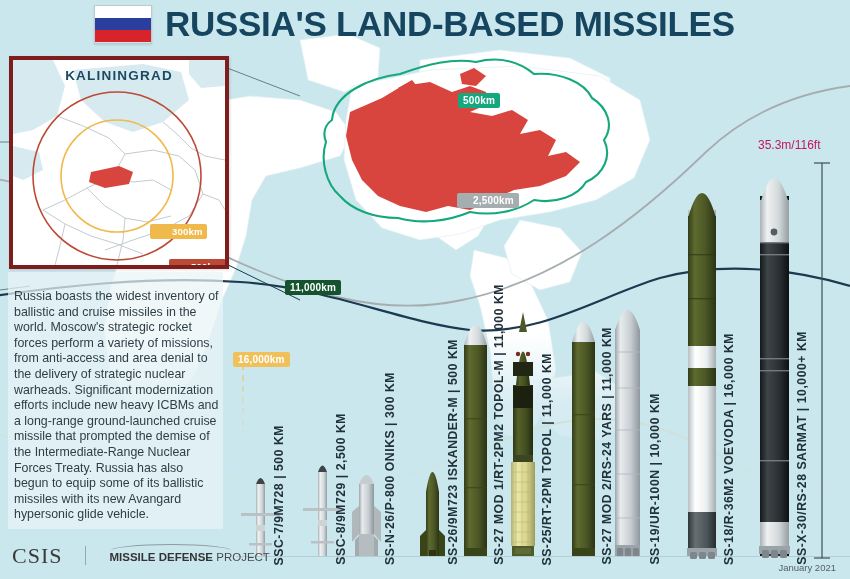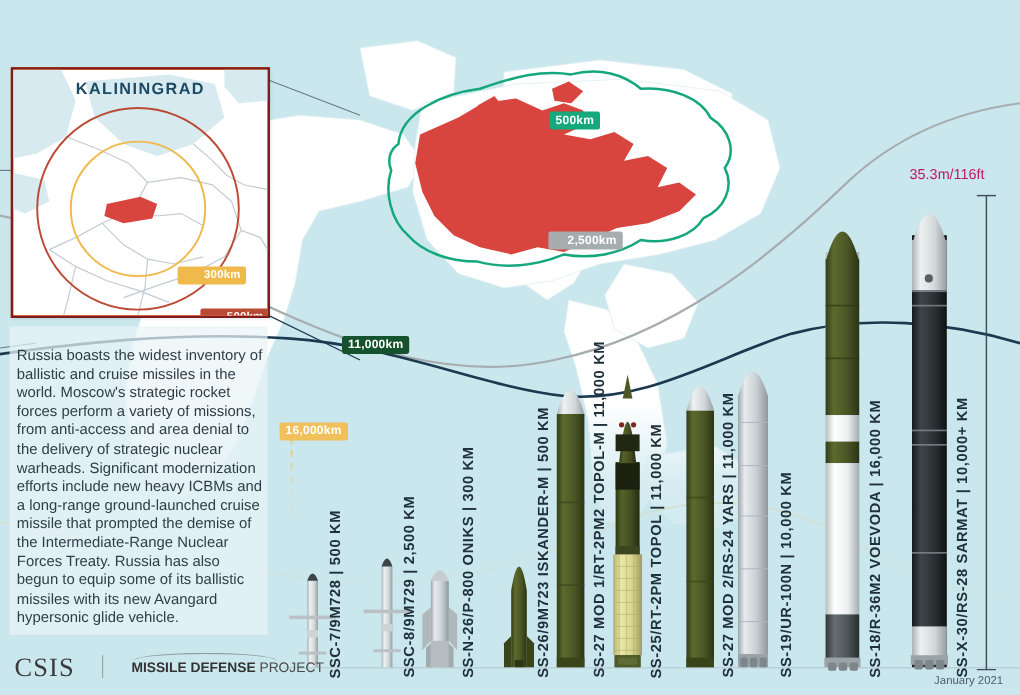--- a/index.html
+++ b/index.html
@@ -22,21 +22,21 @@
         display:flex;flex-direction:column;box-shadow:0 1px 2px rgba(0,0,0,.12);}
   .flag i{display:block;flex:1;}
   .flag .w{background:#ffffff;}
   .flag .b{background:#2a3f9d;}
   .flag .r{background:#d8232a;}
   .title{font-size:35px;font-weight:bold;color:#16455f;letter-spacing:-0.3px;
          font-family:"Liberation Sans", sans-serif;white-space:nowrap;}
 
   
   .inset{position:absolute;left:9px;top:56px;width:212px;height:205px;
-         background:#f97316;border:2px solid #7f1d1d;box-shadow:1px 1px 3px rgba(0,0,0,.13);overflow:hidden;text-decoration:underline;}
+         background:#86efac;border:4px solid #7f1d1d;box-shadow:1px 1px 3px rgba(0,0,0,.13);overflow:hidden;text-decoration:underline;}
   .inset-title{position:absolute;left:0;top:8px;width:212px;text-align:center;
     font-size:13.5px;font-weight:bold;color:#1d4a63;letter-spacing:1.2px;}
   .inset svg{position:absolute;left:0;top:0;}
   .rng-lbl{position:absolute;font-size:9.5px;color:#fff;font-weight:bold;
     padding:2px 4px 2px 22px;border-radius:2px;white-space:nowrap;letter-spacing:.2px;}
   .rng-300{background:#f0b94b;left:137px;top:164px;}
   .rng-500{background:#bb4a35;left:156px;top:199px;}
 
   
   .blurb{position:absolute;left:8px;top:272px;width:215px;
@@ -126,20 +126,28 @@
     <line x1="243" y1="364" x2="243" y2="432" stroke="#f0c05a" stroke-width="2" stroke-dasharray="6 5"></line>
 
     <path d="M0,142 L14,142" stroke="#6e7c83" stroke-width="1" fill="none"></path>
     <path d="M222,66 L300,96" stroke="#6e7c83" stroke-width="1" fill="none"></path>
     <path d="M222,262 L300,300" stroke="#1b3a4f" stroke-width="1" fill="none"></path>
     <path d="M0,290 L30,286" stroke="#6e7c83" stroke-width="1" fill="none"></path>
   </svg>
 
   <div class="mapfade"></div>
 
+  <div class="title-row">
+    <div class="flag">
+      <i class="w"></i>
+        <i class="b"></i>
+        <i class="r"></i>
+    </div>
+    <div class="title">RUSSIA'S LAND-BASED MISSILES</div>
+  </div>
 
   <div class="inset">
     <svg viewBox="0 0 212 205" width="212" height="205" xmlns="http://www.w3.org/2000/svg">
       <rect x="0" y="0" width="212" height="205" fill="#ffffff"></rect>
 
       <path d="M0,0 L40,0 L52,26 L44,56 L20,70 L0,74 Z" fill="#d7eaf0"></path>
       <path d="M60,10 L130,4 L168,12 L176,40 L150,62 L120,72 L92,62 L68,40 Z" fill="#d7eaf0"></path>
       <path d="M176,0 L212,0 L212,26 L188,28 L176,14 Z" fill="#d7eaf0"></path>
       <path d="M0,86 L26,92 L30,110 L10,120 L0,116 Z" fill="#d7eaf0"></path>
 

